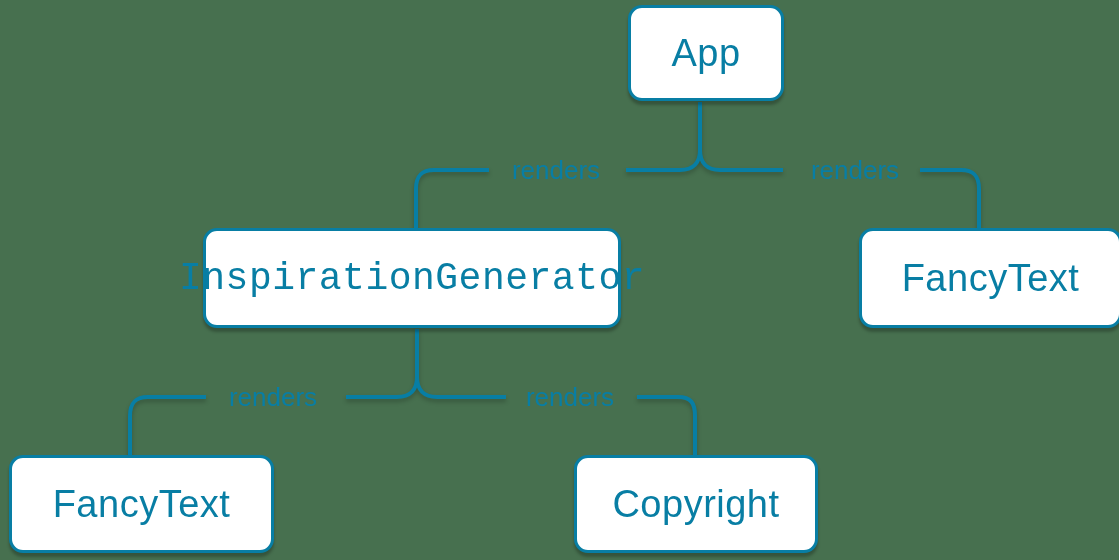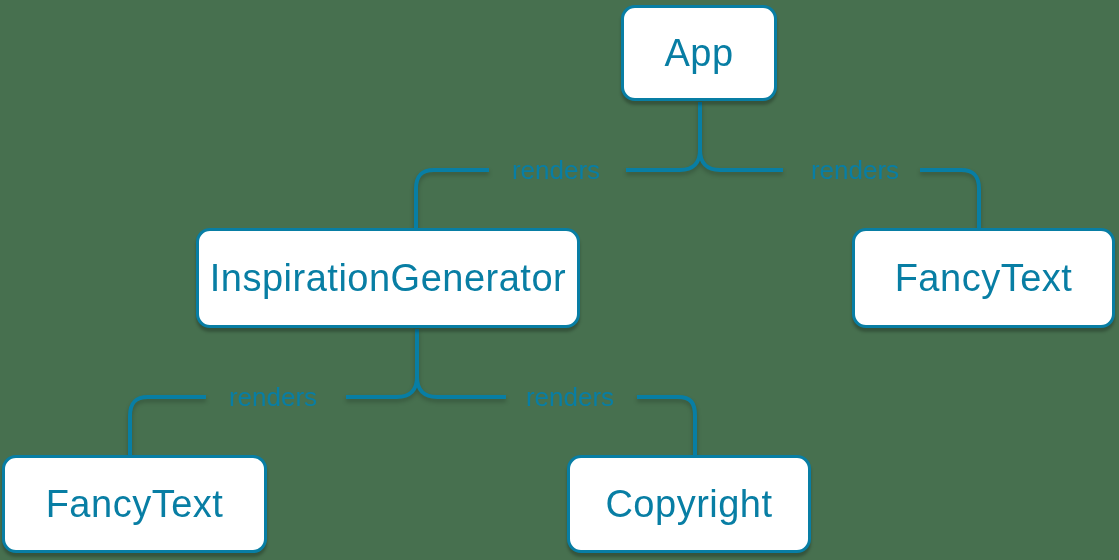--- a/index.html
+++ b/index.html
@@ -33,29 +33,30 @@
   .node {
     position: absolute;
     box-sizing: border-box;
     background: var(--node-bg);
     border: 3.5px solid var(--accent);
     border-radius: 14px;
     display: flex;
     align-items: center;
     justify-content: center;
     box-shadow: 0 4px 3px rgba(0,0,0,0.25);
+    margin-left: 7px;
   }
   .node-label {
     color: var(--accent);
     font-size: 38px;
     letter-spacing: 0.5px;
     white-space: nowrap;
   }
   #node-app            { left: 621px; top: 5px;   width: 156px; height: 96px;  }
-  #node-inspiration    { left: 196px; top: 228px; width: 384px; height: 100px; }
+  #node-inspiration    { left: 196px; top: 228px; width: 418px; height: 100px; font-family: Liberation Mono, monospace; }
   #node-fancytext-top  { left: 852px; top: 228px; width: 263px; height: 100px; }
   #node-fancytext-left { left: 2px;   top: 455px; width: 265px; height: 98px;  }
   #node-copyright      { left: 567px; top: 455px; width: 244px; height: 98px;  }
   .edge-label {
     position: absolute;
     transform: translate(-50%, -50%);
     color: var(--accent);
     font-size: 26px;
     font-weight: 400;
     white-space: nowrap;

